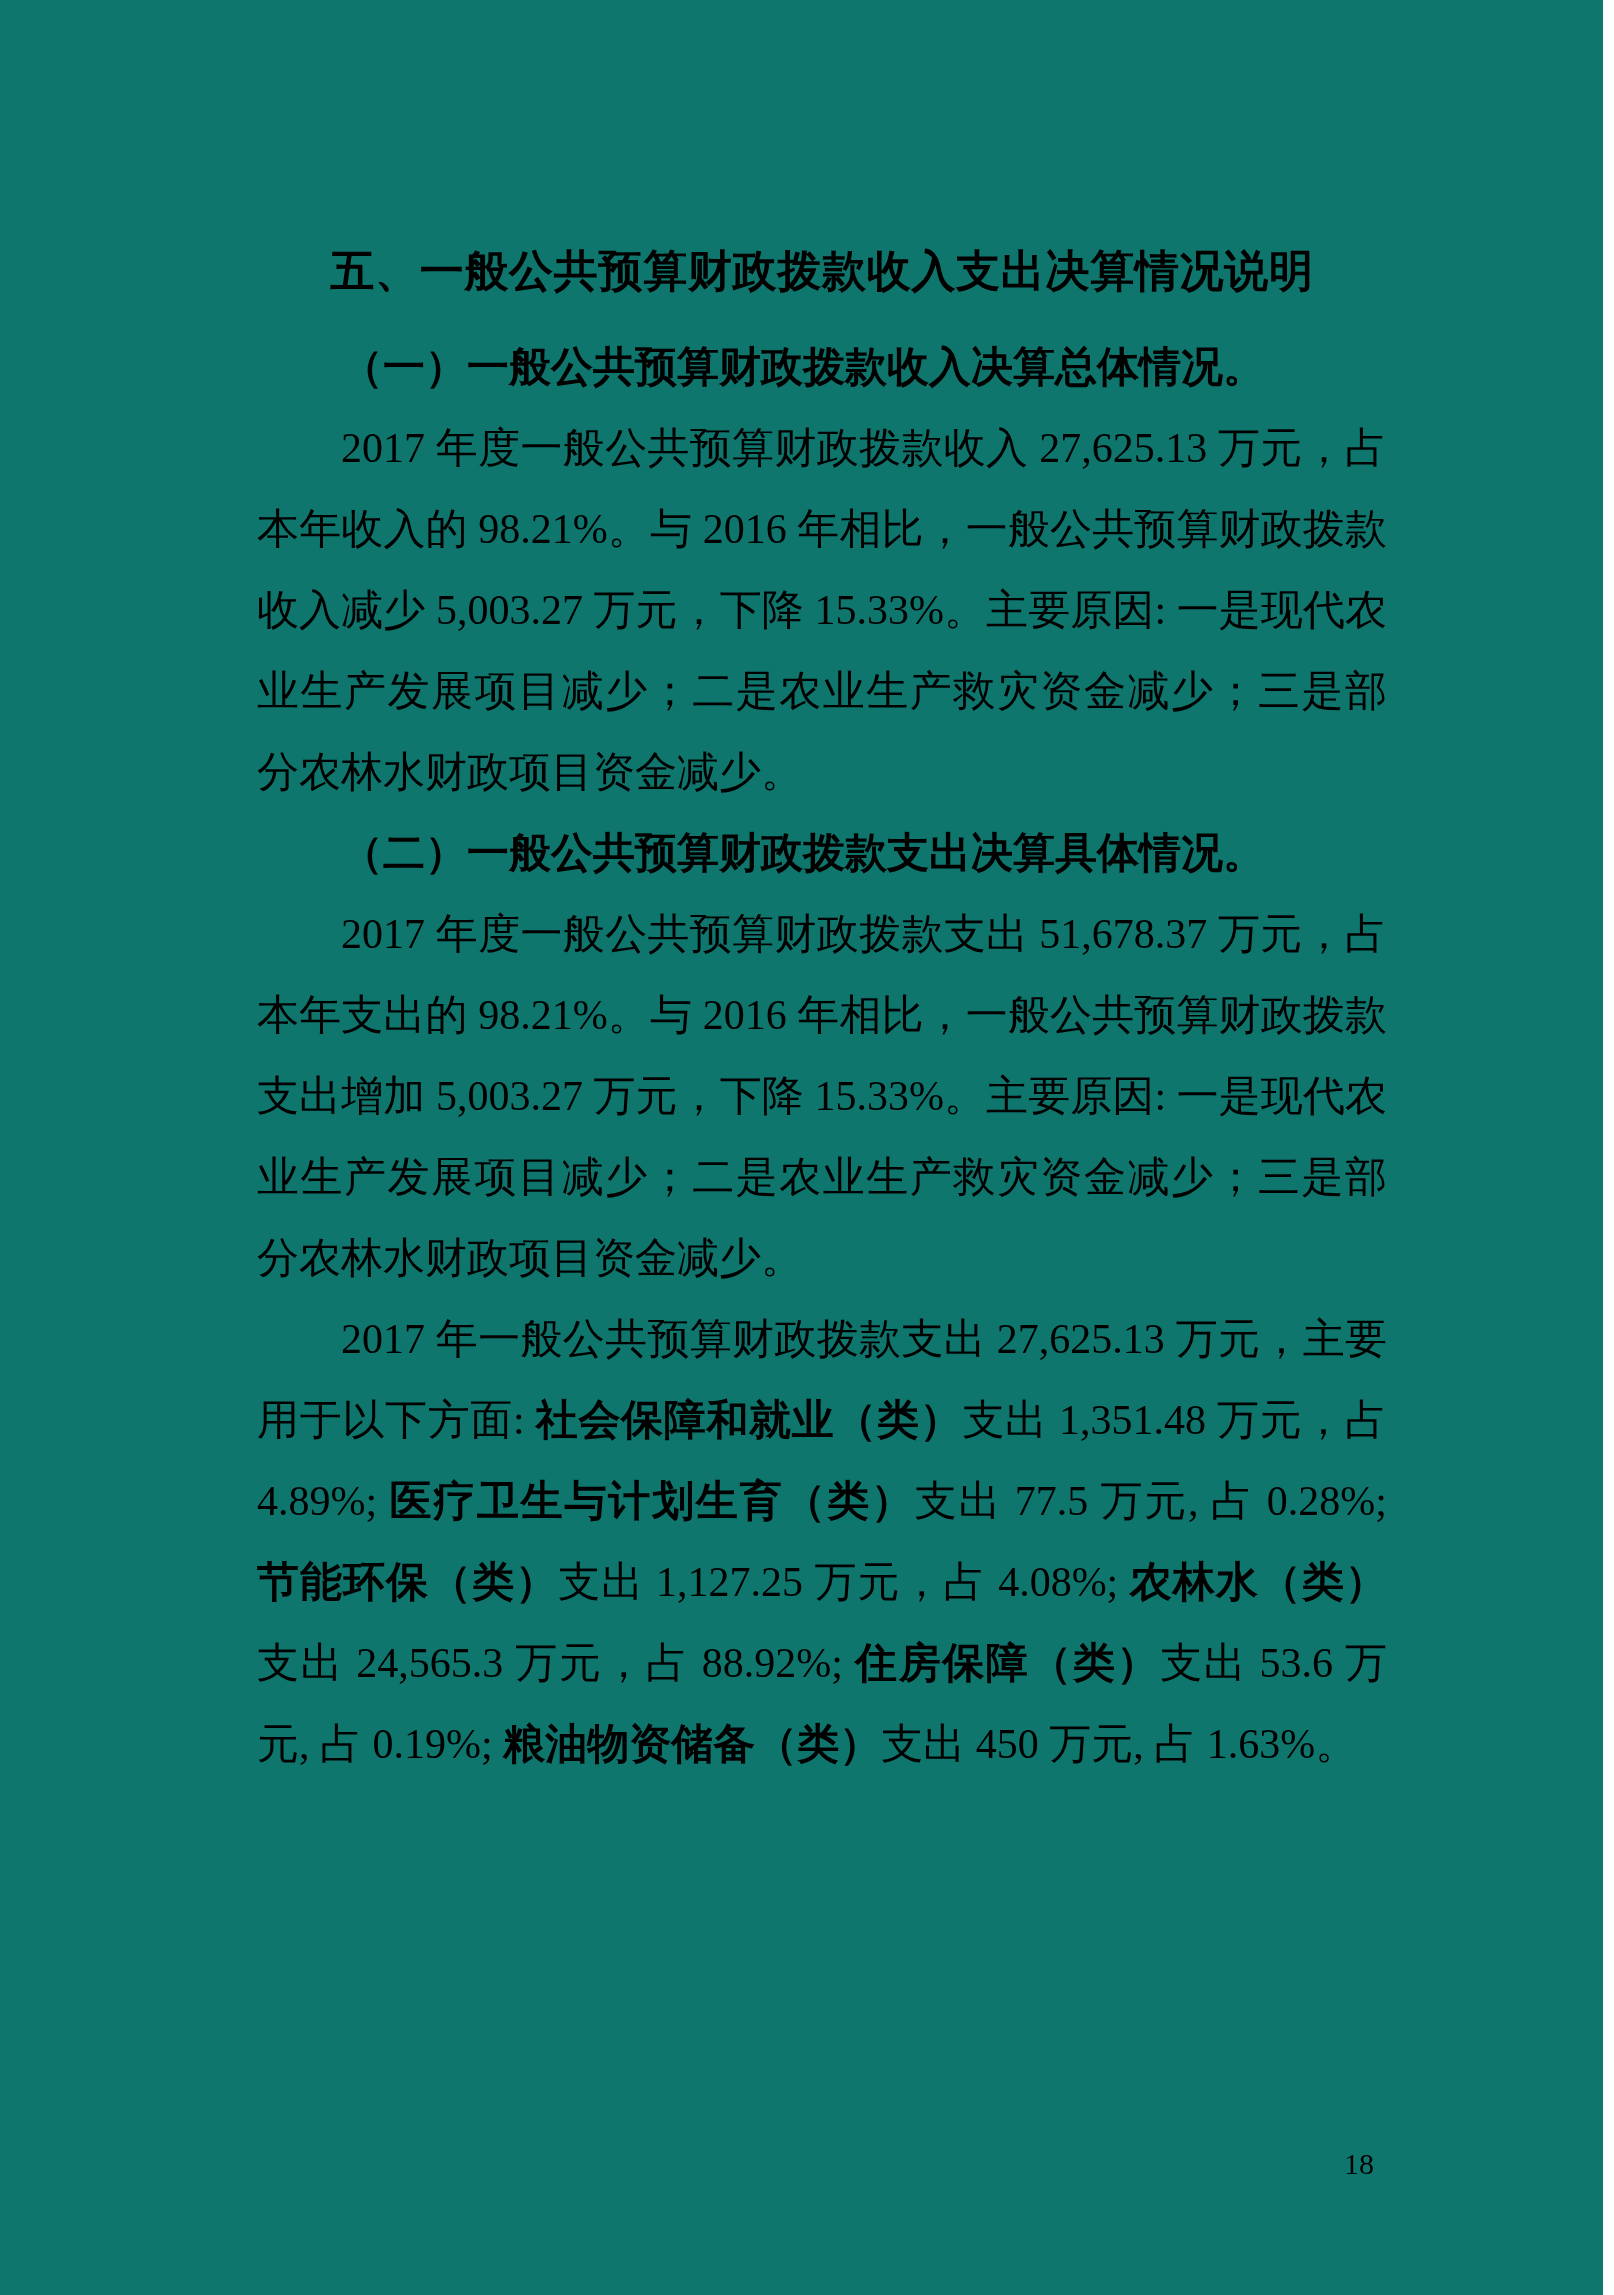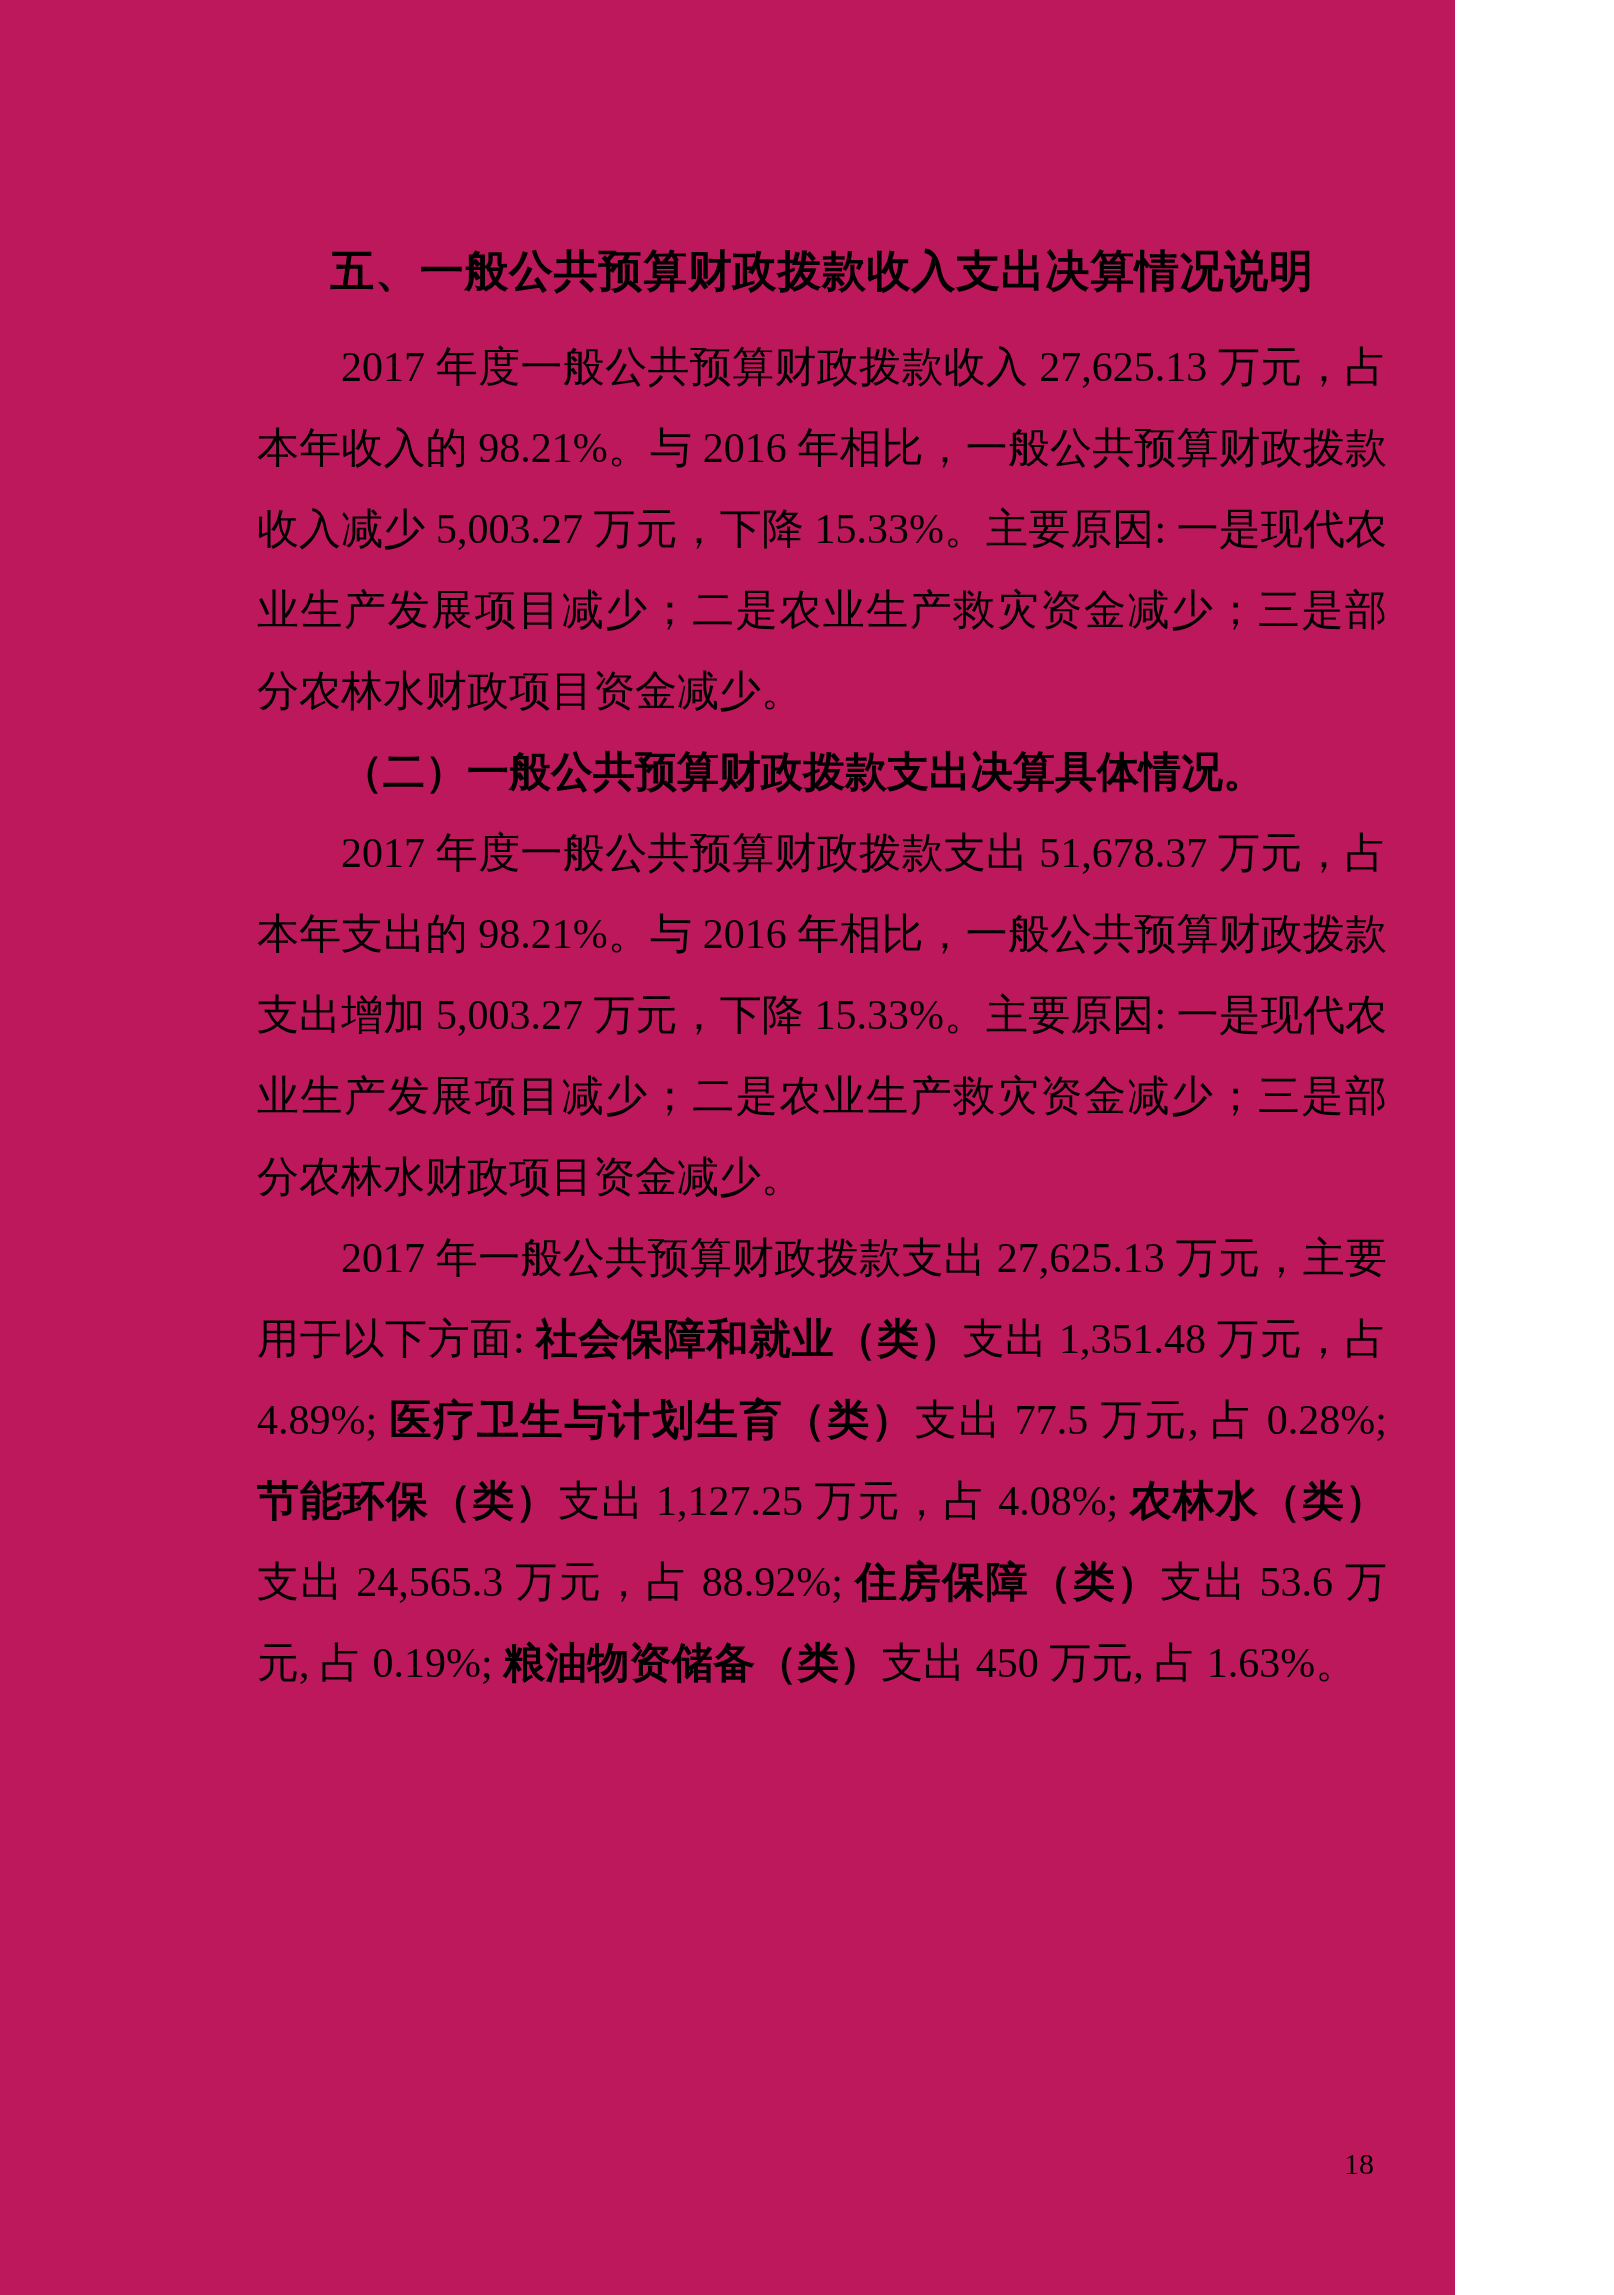--- a/index.html
+++ b/index.html
@@ -2,23 +2,23 @@
 <html lang="zh" style="font-size:10.4px"><head>
 <meta charset="utf-8">
 <style>
   html, body {
     margin: 0;
     padding: 0;
     background: #ffffff;
   }
   .page {
     position: relative;
-    width: 1455px;
+    width: 1603px;
     height: 2295px;
-    background: #be185d;
+    background: #0f766e;
     color: #000000;
     font-family: "Liberation Serif", serif;
     overflow: hidden;
   }
   .content {
     position: absolute;
     left: 257px;
     top: 229px;
     width: 1130px;
   }
@@ -65,20 +65,21 @@
 </style>
 </head>
 <body>
 
 <div class="page">
   <div class="content">
 
     <h1 class="doc-title">五、一般公共预算财政拨款收入支出决算情况说明</h1>
 
     <div class="section">
+      <h2 class="section-heading">（一）一般公共预算财政拨款收入决算总体情况。</h2>
       <p class="section-paragraph"><span class="seg">2017 年度一般公共预算财政拨款收入 27,625.13 万元，占本年收入的 98.21%。与 2016 年相比，一般公共预算财政拨款收入减少 5,003.27 万元，下降 15.33%。主要原因: 一是现代农业生产发展项目减少；二是农业生产救灾资金减少；三是部分农林水财政项目资金减少。</span></p>
     </div>
 
     <div class="section">
       <h2 class="section-heading">（二）一般公共预算财政拨款支出决算具体情况。</h2>
       <p class="section-paragraph"><span class="seg">2017 年度一般公共预算财政拨款支出 51,678.37 万元，占本年支出的 98.21%。与 2016 年相比，一般公共预算财政拨款支出增加 5,003.27 万元，下降 15.33%。主要原因: 一是现代农业生产发展项目减少；二是农业生产救灾资金减少；三是部分农林水财政项目资金减少。</span></p>
     </div>
 
     <div class="section">
       <p class="section-paragraph"><span class="seg">2017 年一般公共预算财政拨款支出 27,625.13 万元，主要用于以下方面: </span><span class="seg b">社会保障和就业（类）</span><span class="seg">支出 1,351.48 万元，占 4.89%; </span><span class="seg b">医疗卫生与计划生育（类）</span><span class="seg">支出 77.5 万元, 占 0.28%; </span><span class="seg b">节能环保（类）</span><span class="seg">支出 1,127.25 万元，占 4.08%; </span><span class="seg b">农林水（类）</span><span class="seg">支出 24,565.3 万元，占 88.92%; </span><span class="seg b">住房保障（类）</span><span class="seg">支出 53.6 万元, 占 0.19%; </span><span class="seg b">粮油物资储备（类）</span><span class="seg">支出 450 万元, 占 1.63%。</span></p>

